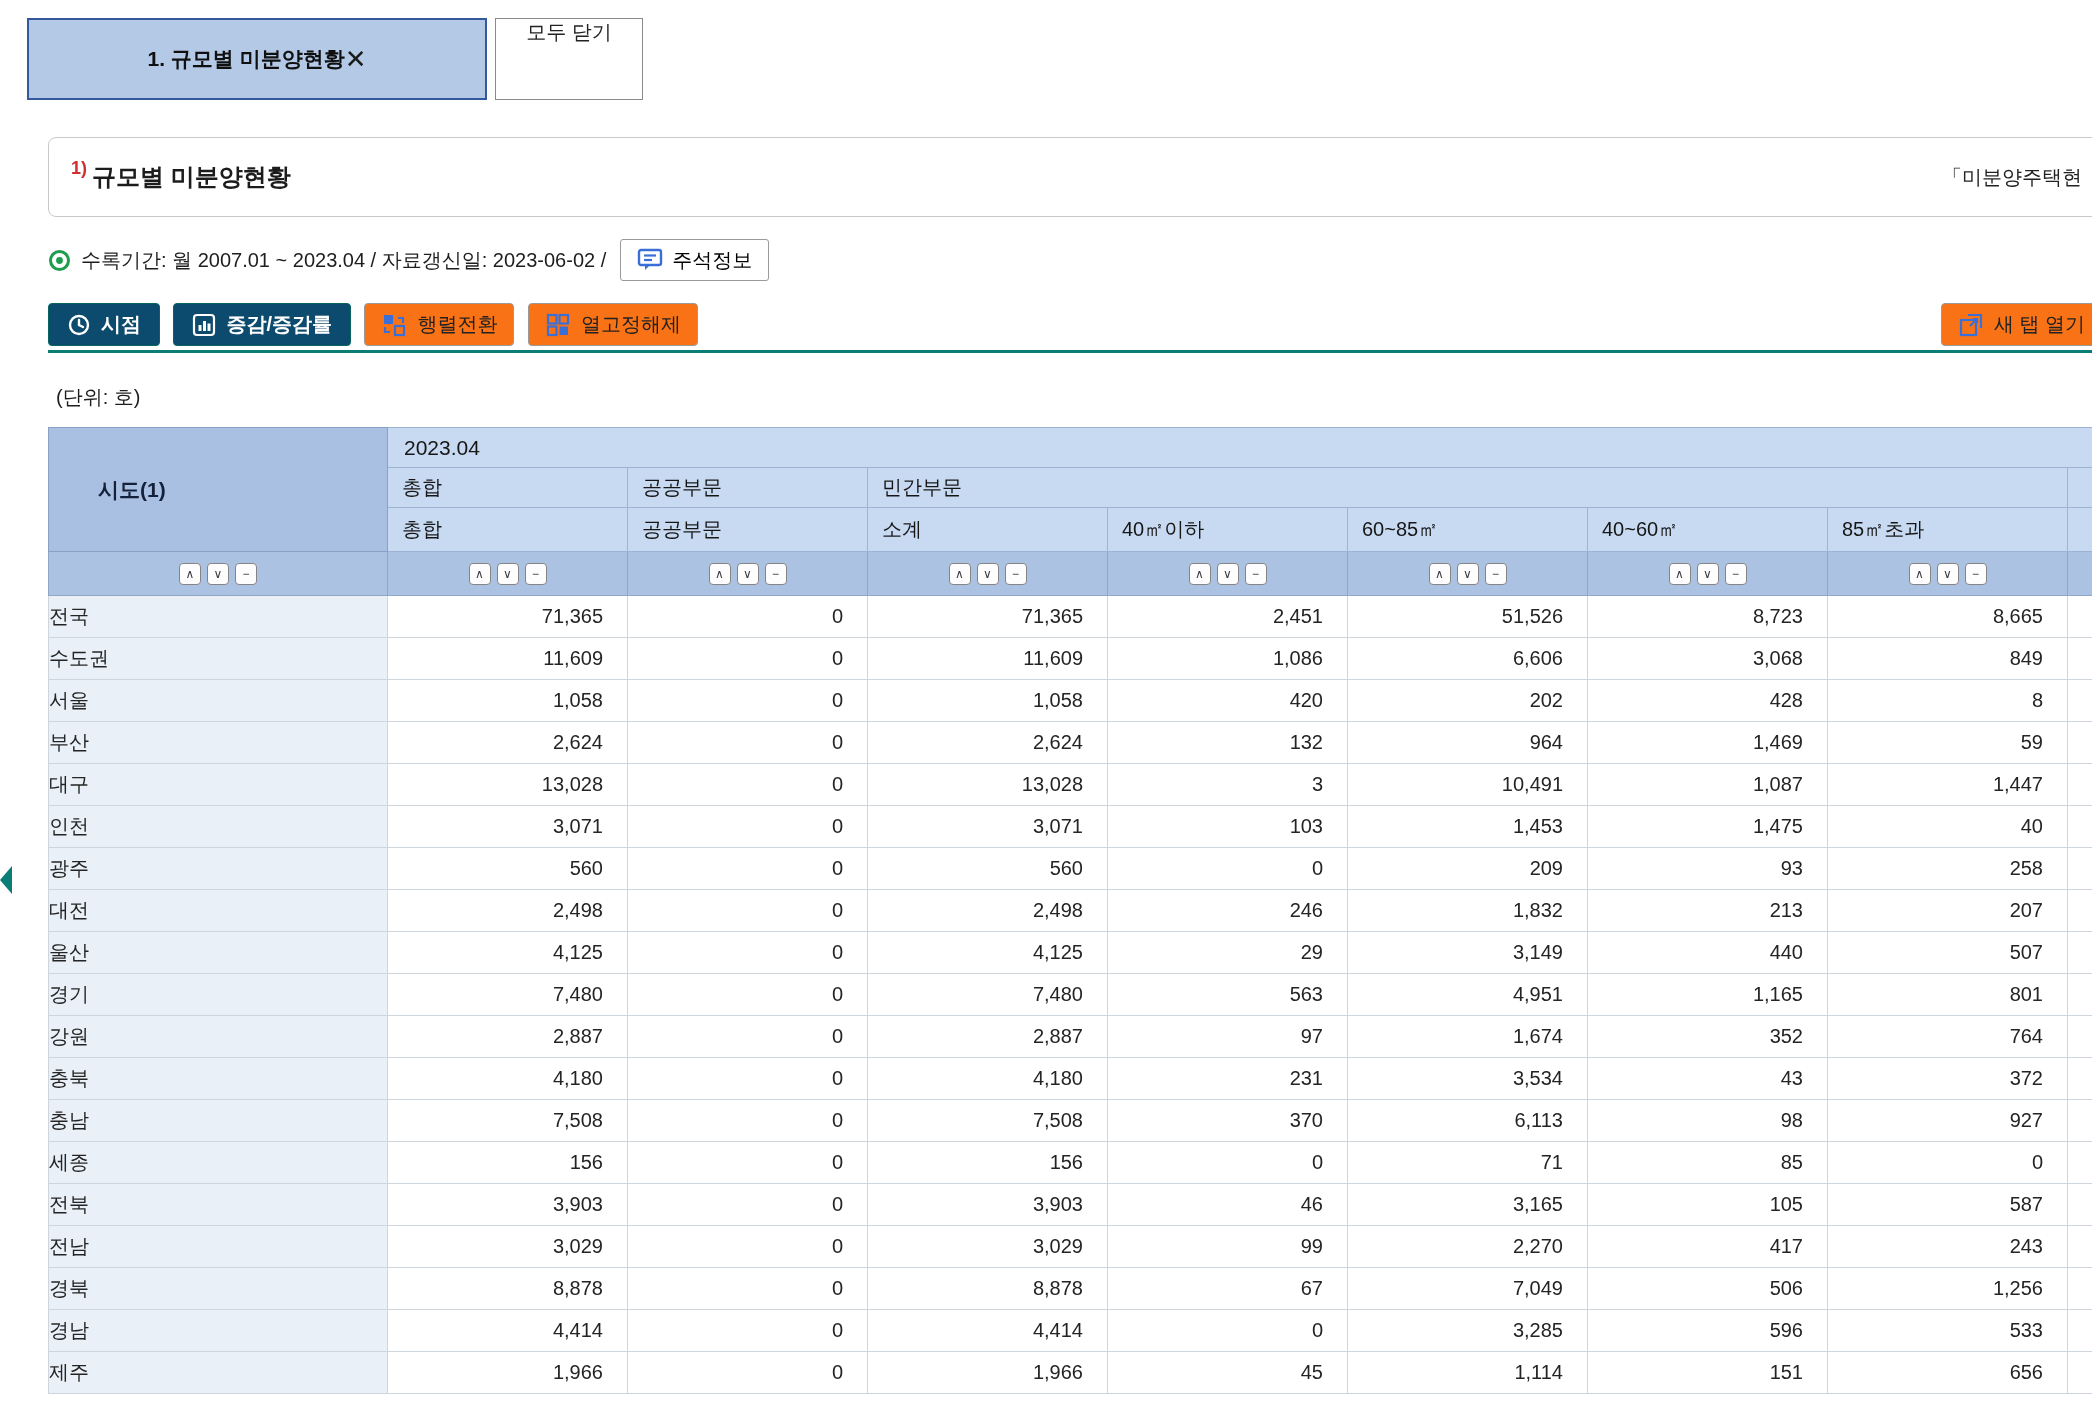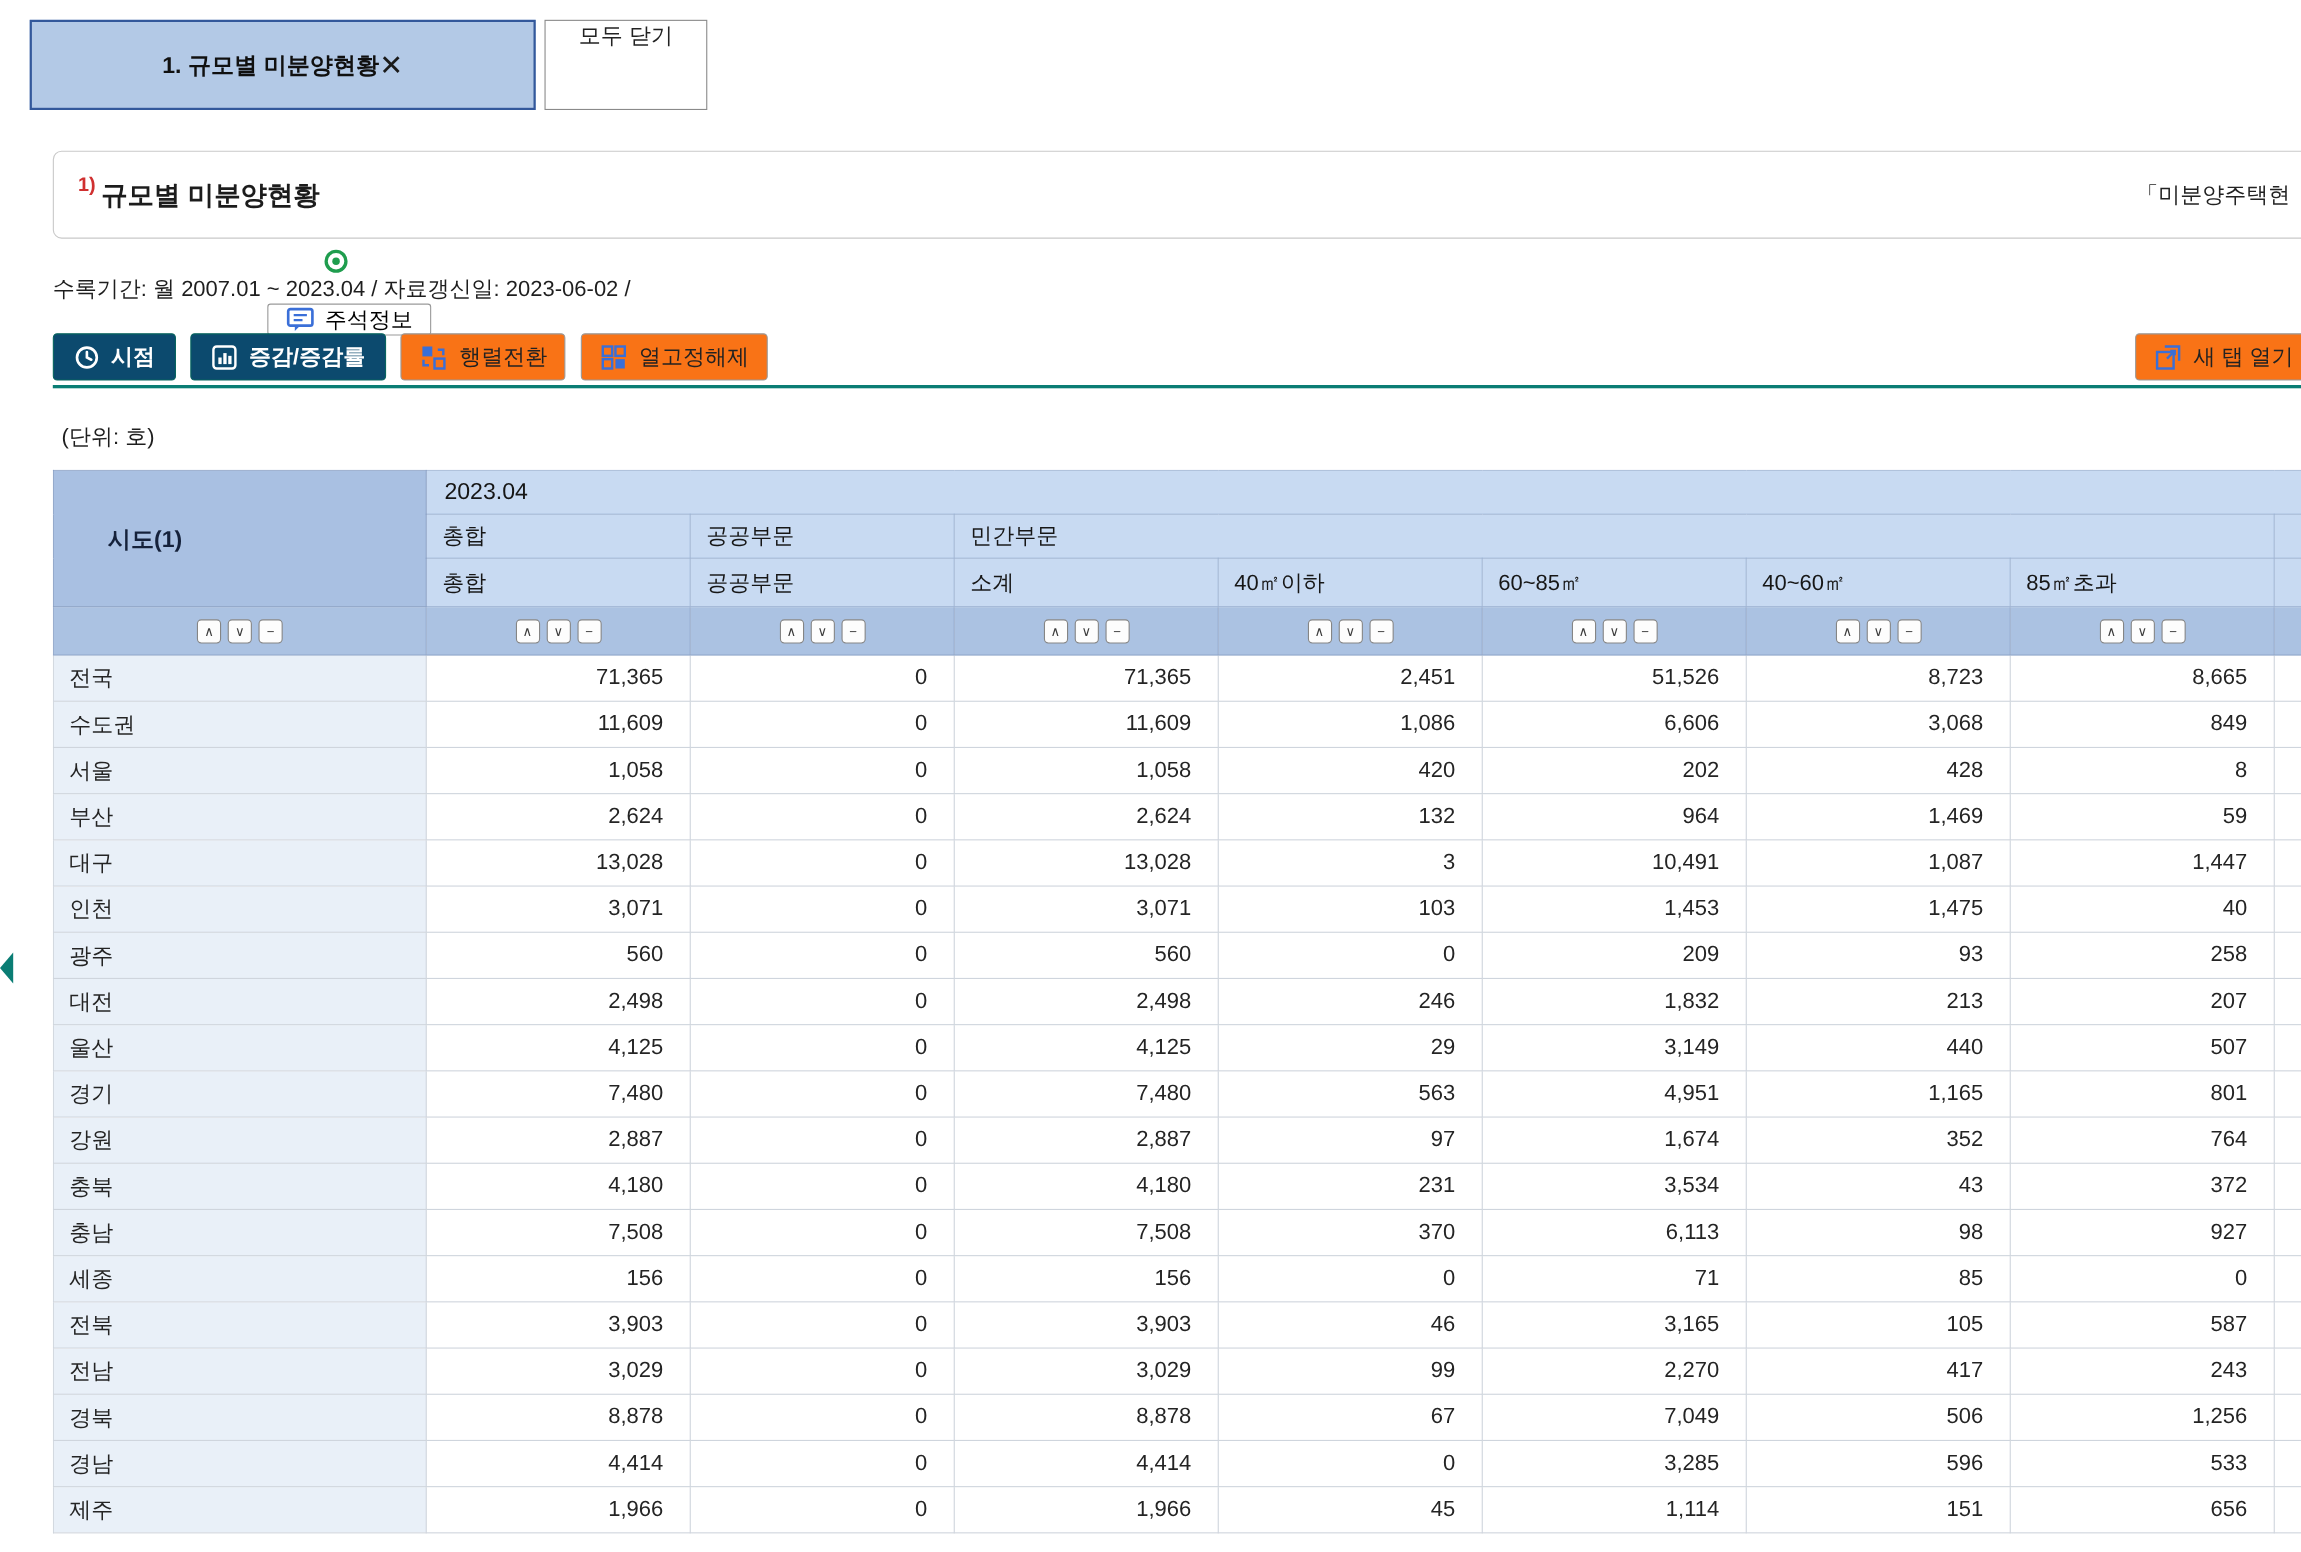--- a/index.html
+++ b/index.html
@@ -19,22 +19,22 @@
   
   .title-box { position:absolute; left:48px; top:137px; width:2120px; height:80px;
     border:1px solid #c9c9c9; border-radius:8px; display:flex; align-items:center; background:#fff; }
   .title-left { display:flex; align-items:flex-end; padding-left:22px; }
   .title-sup { color:#d03030; font-size:18px; font-weight:bold; position:relative; top:-14px; margin-right:5px; }
   .title-text { font-size:24px; font-weight:bold; color:#1c1c1c; }
   .title-note { position:absolute; left:1893px; top:0; height:100%; display:flex; align-items:center;
     font-size:20px; color:#222; white-space:nowrap; }
 
   
-  .info-row { position:absolute; left:48px; top:226px; height:44px; display:flex; align-items:center;
-    font-size:20px; color:#1e1e1e;flex-direction:column; }
+  .info-row { position:absolute; left:48px; top:238px; height:44px; display:flex; align-items:center;
+    font-size:20px; color:#1e1e1e; }
   .info-icon { margin-right:10px; display:flex; }
   .annot-btn { margin-left:14px; display:inline-flex; align-items:center; gap:9px; height:42px;
     padding:0 16px; background:#fff; border:1px solid #9a9a9a; border-radius:3px; font-size:20px; cursor:pointer;justify-content:space-between; }
 
   
   .toolbar { position:absolute; left:48px; top:303px; height:43px; width:2044px; }
   .btn { display:inline-flex; align-items:center; gap:10px; height:43px; border-radius:4px;
     font-size:20px; margin-right:9px; cursor:pointer; vertical-align:top; }
   .btn-teal { background:#0c4a6e; border:1px solid #07655e; color:#fff; padding:0 18px; font-weight:bold; }
   .btn-white { background:#f97316; border:1px solid #9a9a9a; color:#222; padding:0 16px; }
@@ -57,21 +57,21 @@
   .th-col { background:#c8daf2; border:1px solid #9db3d4; height:44px; font-size:20px;
     font-weight:400; color:#161616; text-align:left; padding-left:14px; }
   .row-sort td { background:#abc2e2; border:1px solid #8fa6c9; height:44px; text-align:center; }
   .sortbox { display:inline-flex; gap:6px; align-items:center; justify-content:center; }
   .sbtn { width:22px; height:22px; background:#fdfdfd; border:1px solid #858585; border-radius:4px;
     font-size:12px; color:#3c3c3c; display:inline-flex; align-items:center; justify-content:center;
     cursor:pointer; line-height:1; }
 
   tbody td { border:1px solid #cfd5dd; height:42px; font-size:20px; color:#242424;
     text-align:right; padding-right:24px; background:#fff; }
-  tbody td.region { background:#e9f0f8; text-align:left; padding-left:14px; padding-right:0; }
+  tbody td.region { background:#e9f0f8; text-align:left; padding-right:0; }
   tbody td.sliver, .sliver-h { padding:0; }
 
   
   .side-handle { position:absolute; left:0; top:862px; width:14px; height:36px; display:flex;
     align-items:center; cursor:pointer; }
   .side-handle .tri { width:0; height:0; border-top:14px solid transparent;
     border-bottom:14px solid transparent; border-right:12px solid #0a7d74; }
 
   .icon-svg { display:block; }
 </style>

